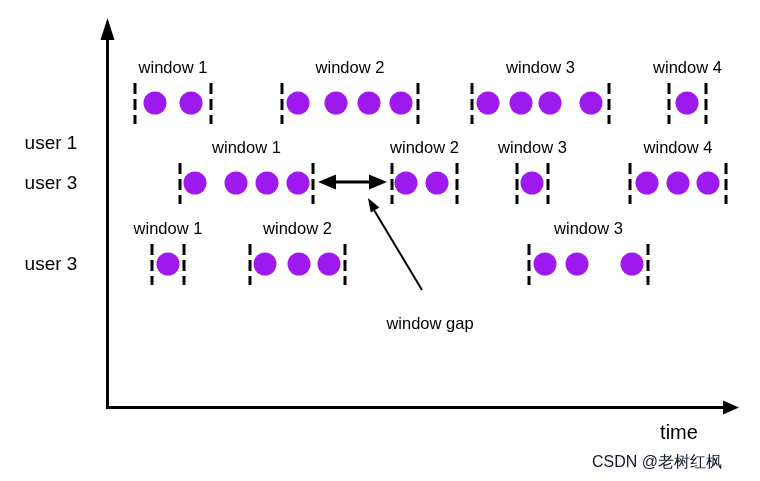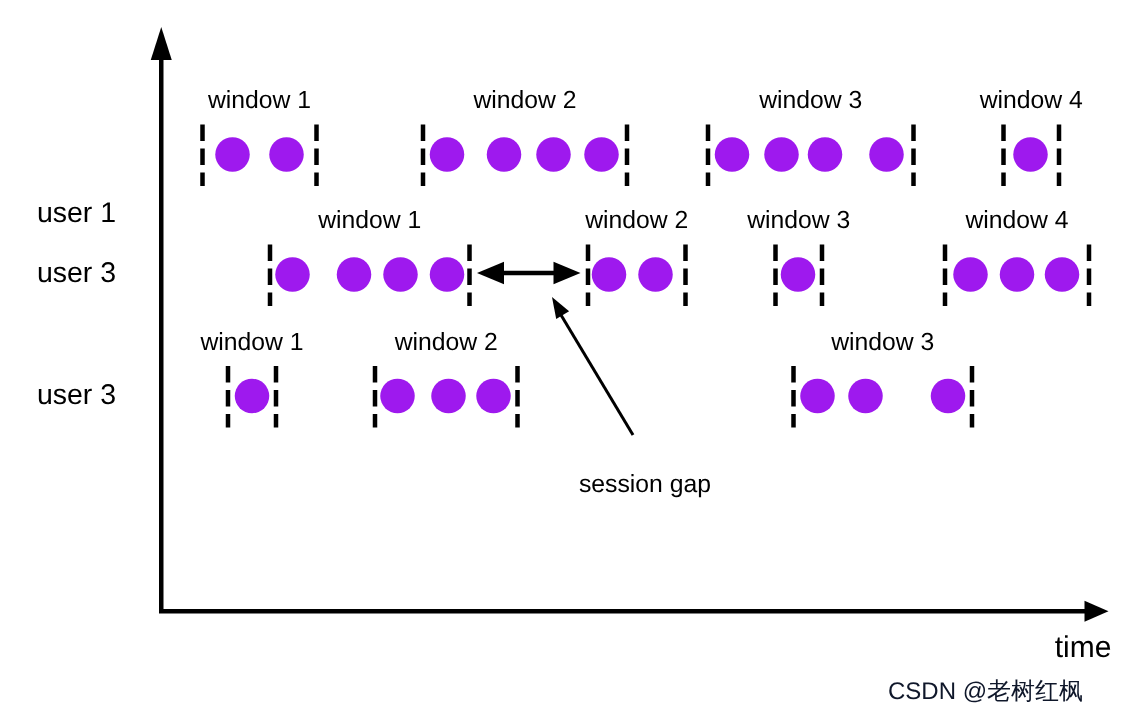--- a/index.html
+++ b/index.html
@@ -76,22 +76,22 @@
       <circle cx="545" cy="264" r="11.5" fill="#9e19ee"></circle>
       <circle cx="577" cy="264" r="11.5" fill="#9e19ee"></circle>
       <circle cx="632" cy="264" r="11.5" fill="#9e19ee"></circle>
       <line x1="333" y1="182" x2="372" y2="182" stroke="#000000" stroke-width="3"></line>
       <polygon points="318,182 336,174.5 336,189.5" fill="#000000"></polygon>
       <polygon points="387,182 369,174.5 369,189.5" fill="#000000"></polygon>
       <line x1="422" y1="290" x2="374" y2="210" stroke="#000000" stroke-width="2"></line>
       <polygon points="368,198 379.4,207.5 370.8,212.6" fill="#000000"></polygon>
     </svg>
   <div id="textlayer">
-    <div class="lbl gap-lbl" style="left:430px;top:313px">session gap</div>
-    <div class="lbl time-lbl" style="left:722px;top:422px">time</div>
+    <div class="lbl gap-lbl" style="left:430px;top:313px">window gap</div>
+    <div class="lbl time-lbl" style="left:679px;top:422px">time</div>
     <div class="lbl wm" style="left: 592px; top: 452px; color: #0f172a;">CSDN @老树红枫</div>
   <div class="lbl user-lbl" style="left: 51px; top: 91px; margin-top: 40px;">user 1</div>
       <div class="lbl win-lbl" style="left: 173px; top: 57px;">window 1</div>
       <div class="lbl win-lbl" style="left: 350px; top: 57px;">window 2</div>
       <div class="lbl win-lbl" style="left: 540.5px; top: 57px;">window 3</div>
       <div class="lbl win-lbl" style="left: 687.5px; top: 57px;">window 4</div>
       <div class="lbl user-lbl" style="left: 51px; top: 171px;">user 3</div>
       <div class="lbl win-lbl" style="left: 246.5px; top: 137px;">window 1</div>
       <div class="lbl win-lbl" style="left: 424.5px; top: 137px;">window 2</div>
       <div class="lbl win-lbl" style="left: 532.5px; top: 137px;">window 3</div>

